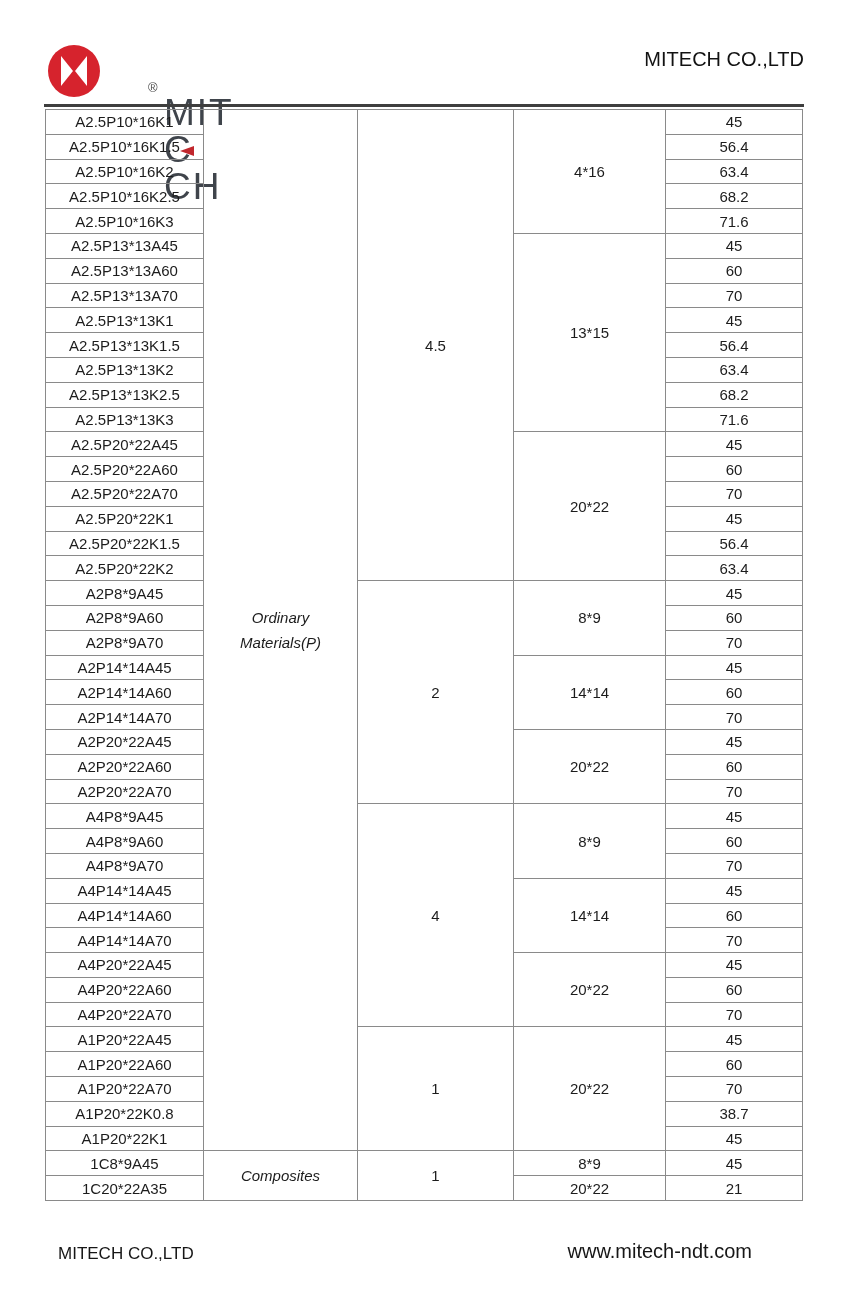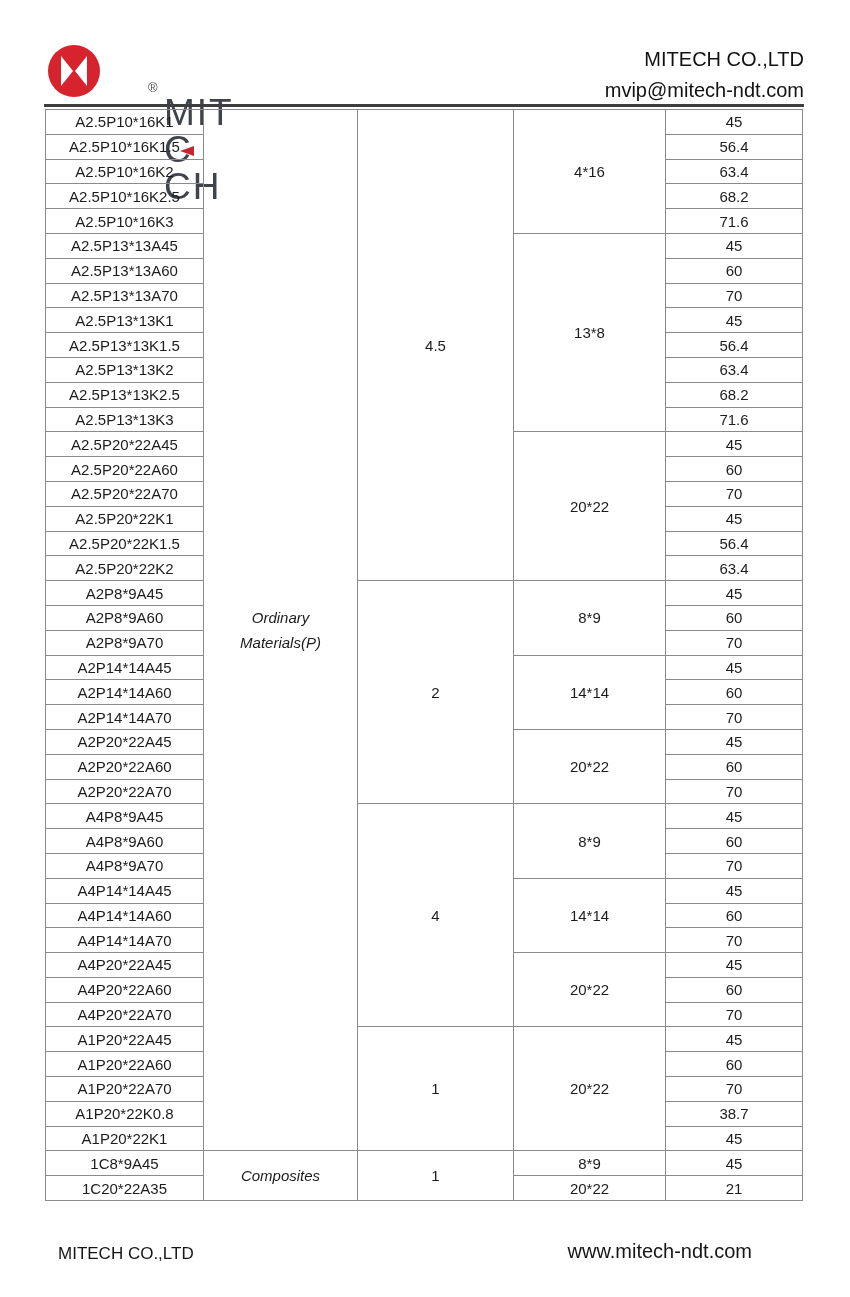--- a/index.html
+++ b/index.html
@@ -59,21 +59,20 @@
       <polygon points="15,13 27,28 15,43" fill="#ffffff"></polygon>
       <polygon points="41,13 29,28 41,43" fill="#ffffff"></polygon>
     </svg>
   </span>
   <span class="logo-reg">®</span>
   <span class="wordmark"><span>MIT</span><span class="e-styl"><span>C</span><span class="e-arrow"></span></span><span>CH</span></span>
 </div>
 
 <div class="header-contact">
   <div class="header-company">MITECH  CO.,LTD</div>
-  <div class="header-email">mvip@mitech-ndt.com</div>
 </div>
 
 <div class="top-rule"></div>
 
 <div class="table-wrap">
   <table>
     <colgroup>
       <col style="width:158px">
         <col style="width:154px">
         <col style="width:156px">
@@ -100,21 +99,21 @@
         <tr>
           <td>A2.5P10*16K2.5</td>
           <td>68.2</td>
         </tr>
         <tr>
           <td>A2.5P10*16K3</td>
           <td>71.6</td>
         </tr>
         <tr>
           <td>A2.5P13*13A45</td>
-          <td rowspan="8">13*8</td>
+          <td rowspan="8">13*15</td>
           <td>45</td>
         </tr>
         <tr>
           <td>A2.5P13*13A60</td>
           <td>60</td>
         </tr>
         <tr>
           <td>A2.5P13*13A70</td>
           <td>70</td>
         </tr>

